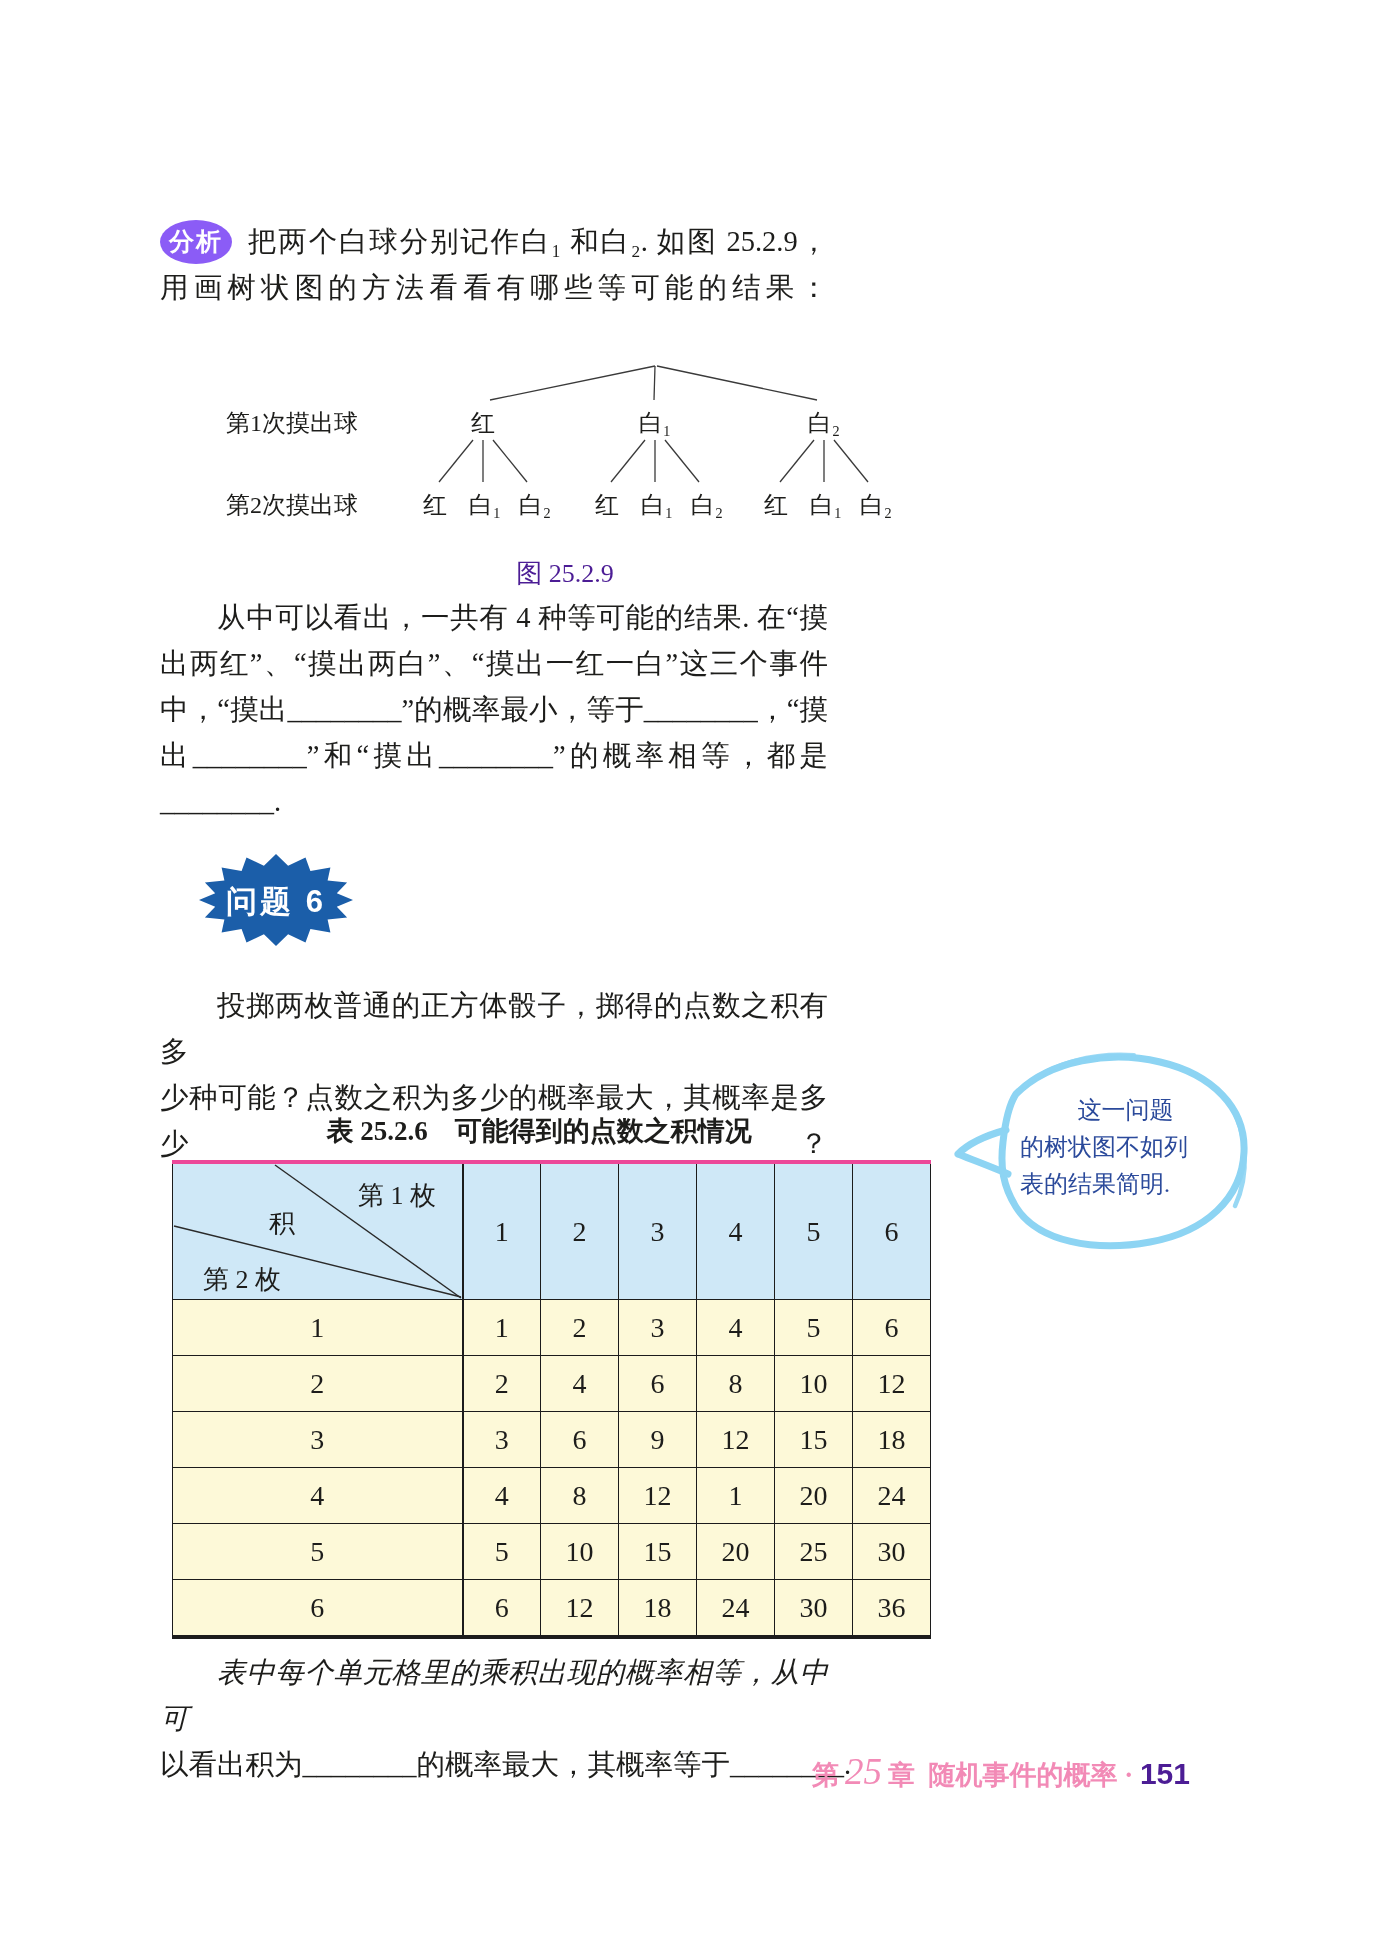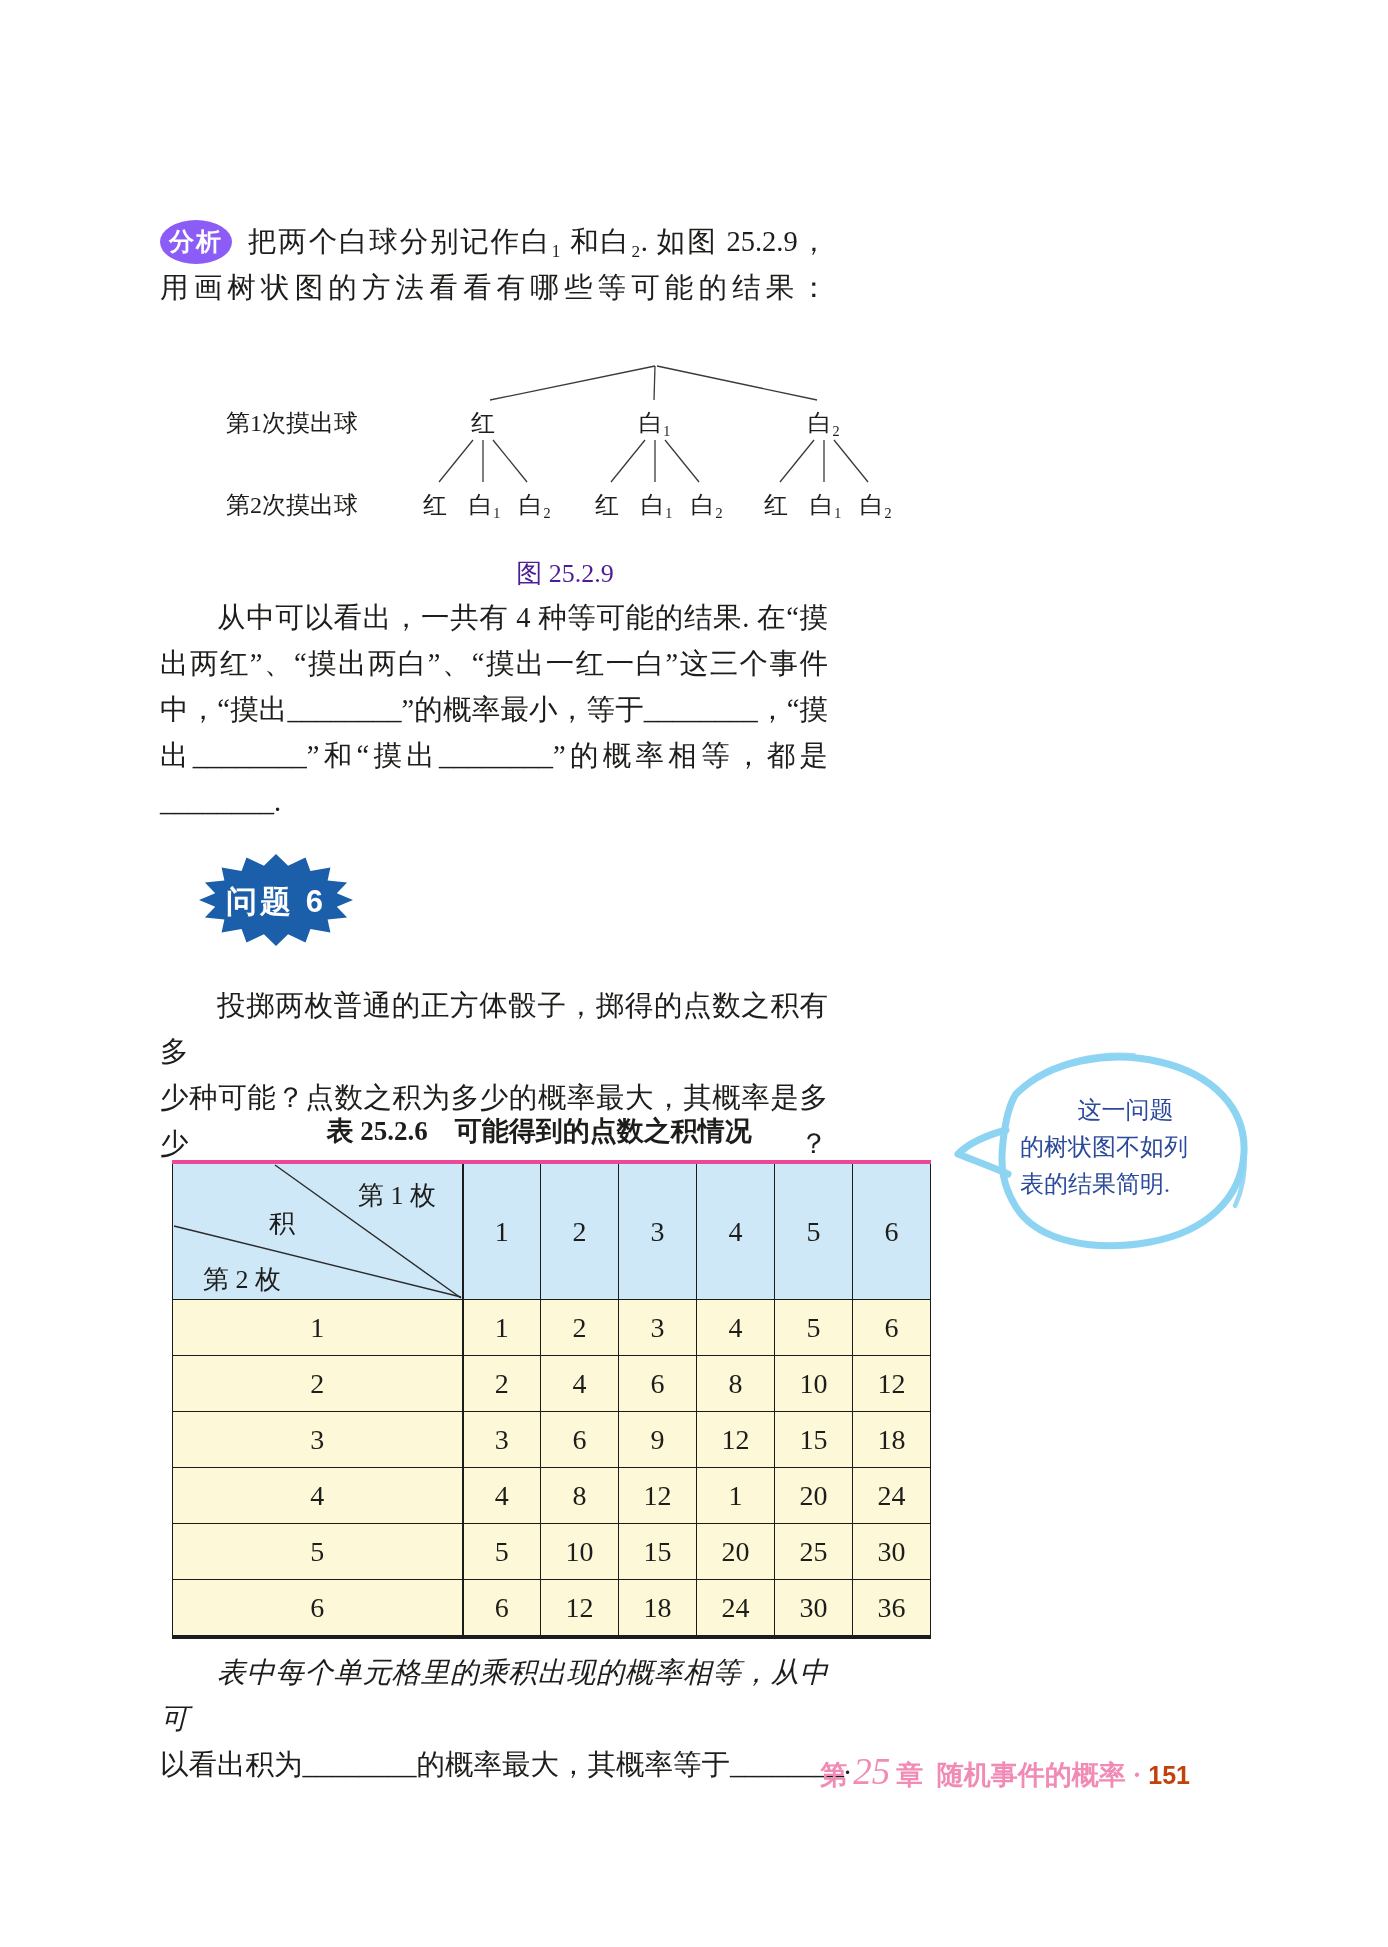--- a/index.html
+++ b/index.html
@@ -39,22 +39,22 @@
   #prod-table .corner,#prod-table .rowhead{border-right:2.5px solid #1c1c1c;}
   .corner{position:relative;}
   .corner .lbl{position:absolute;font-size:26px;font-weight:normal;}
   .corner svg{position:absolute;left:0;top:0;}
   
   .wide{width:860px;}
   
   #footer{position:absolute;top:1750px;right:198px;display:flex;align-items:baseline;
           color:#f28ab6;font-size:27px;font-weight:bold;white-space:pre;}
   #footer .chnum{font-size:37px;font-style:italic;font-weight:normal;padding:0 6px;}
-  #footer .pageno{color:#c2410c;font-family:"Liberation Sans","DejaVu Sans",sans-serif;
-                  font-size:25px;font-weight:bold;}
+  #footer .pageno{color:#4c1d95;font-family:"Liberation Sans","DejaVu Sans",sans-serif;
+                  font-size:30px;font-weight:bold;}
   
   #bubble-svg{position:absolute;left:950px;top:1042px;}
   #bubble-text{position:absolute;left:1020px;top:1092px;width:184px;font-size:24px;
                line-height:37px;color:#2b4a9b;}
   #bubble-text .bl1{text-indent:2.4em;}
 </style>
 </head>
 <body>
 
 <div class="page">

